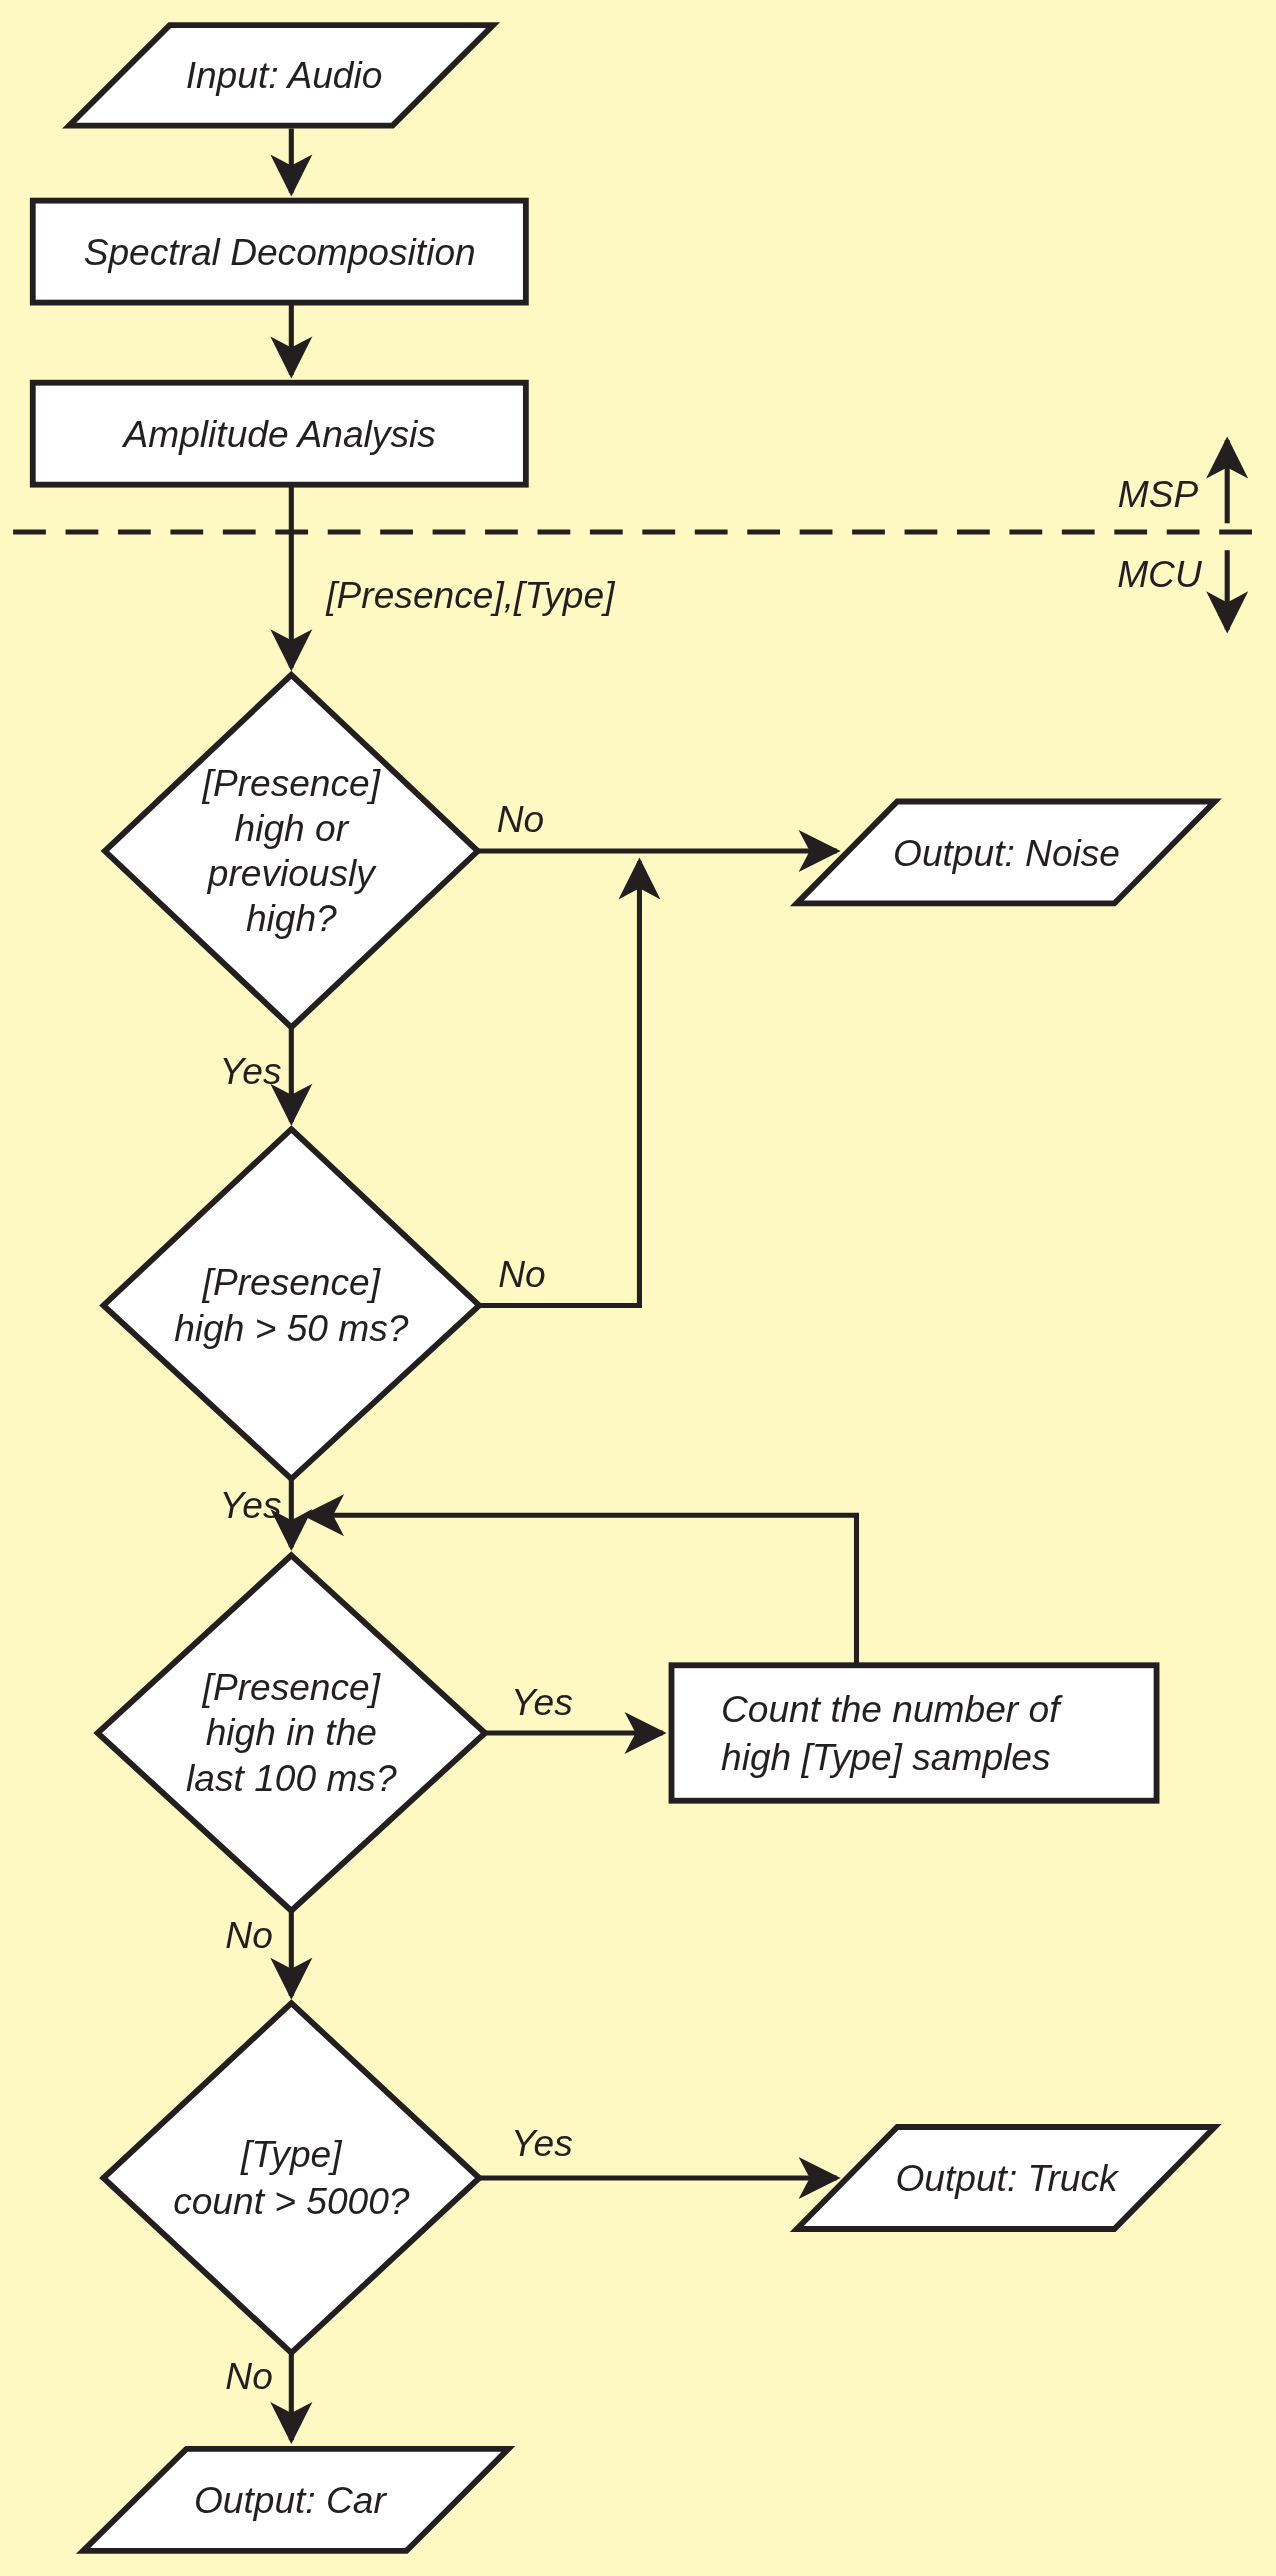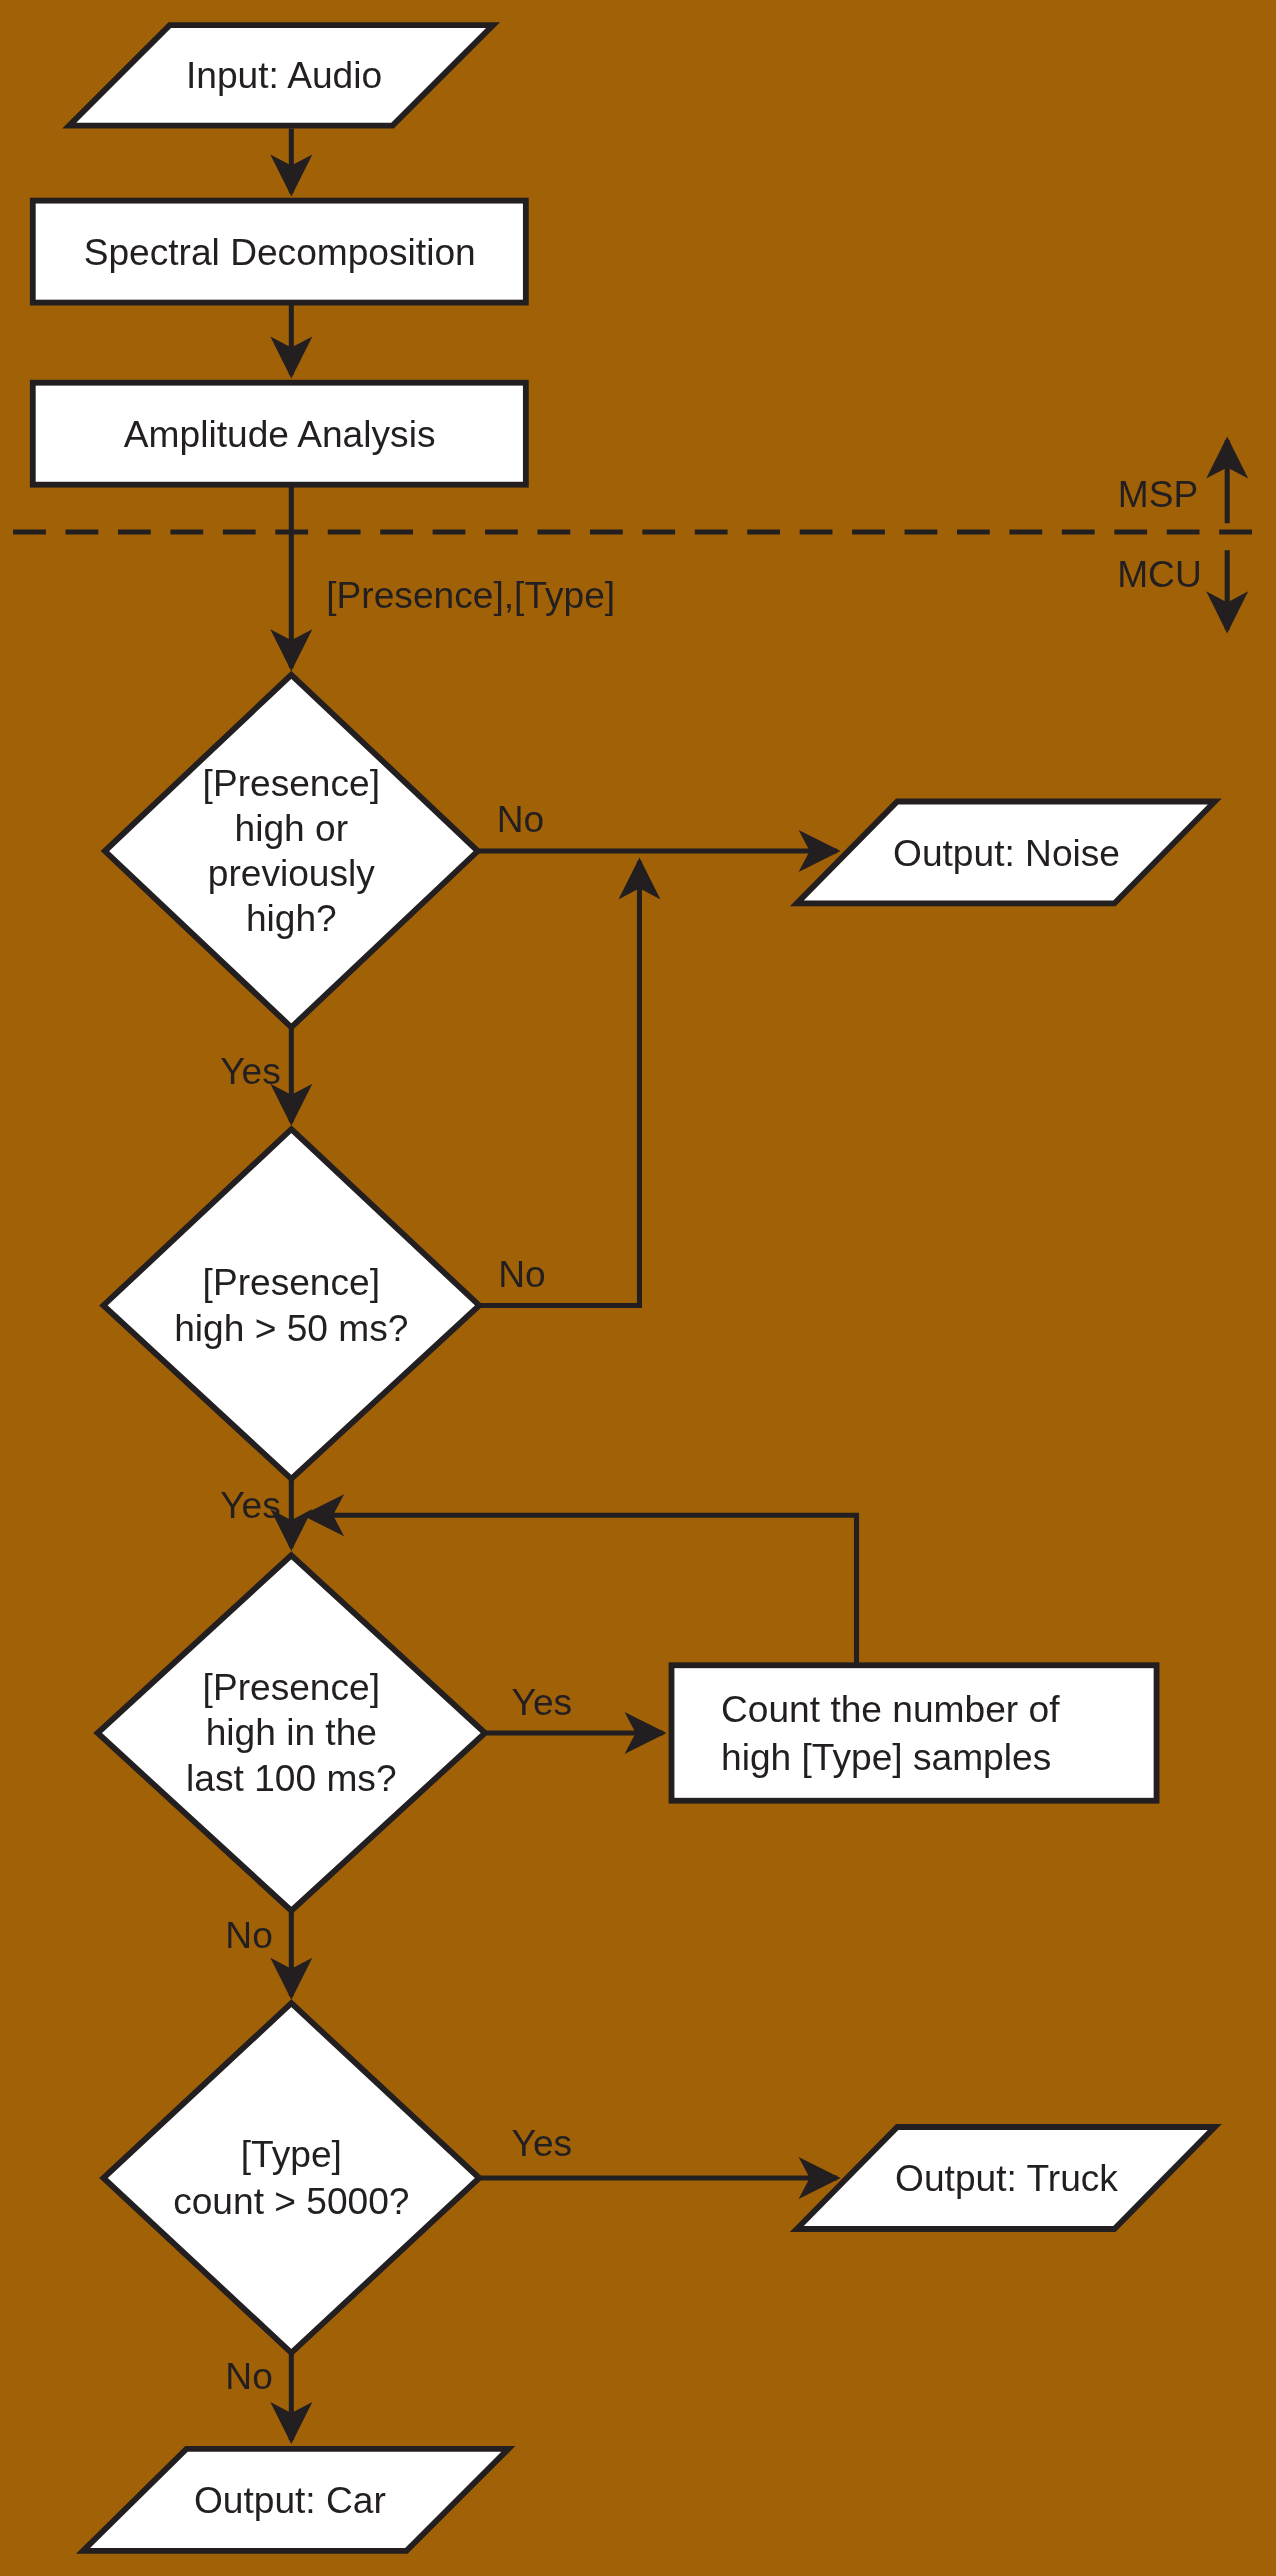--- a/index.html
+++ b/index.html
@@ -4,22 +4,23 @@
 <style>
   html, body {
     margin: 0;
     padding: 0;
     background: #ffffff;
   }
   #canvas {
     position: relative;
     width: 1276px;
     height: 2576px;
-    background: #a16207;
+    background: #fef9c3;
     font-family: "Liberation Sans", sans-serif;
+    font-style: italic;
   }
   svg { display: block; }
   .shape {
     fill: #ffffff;
     stroke: #231f20;
     stroke-width: 8;
     stroke-linejoin: miter;
   }
   .edge {
     fill: none;

